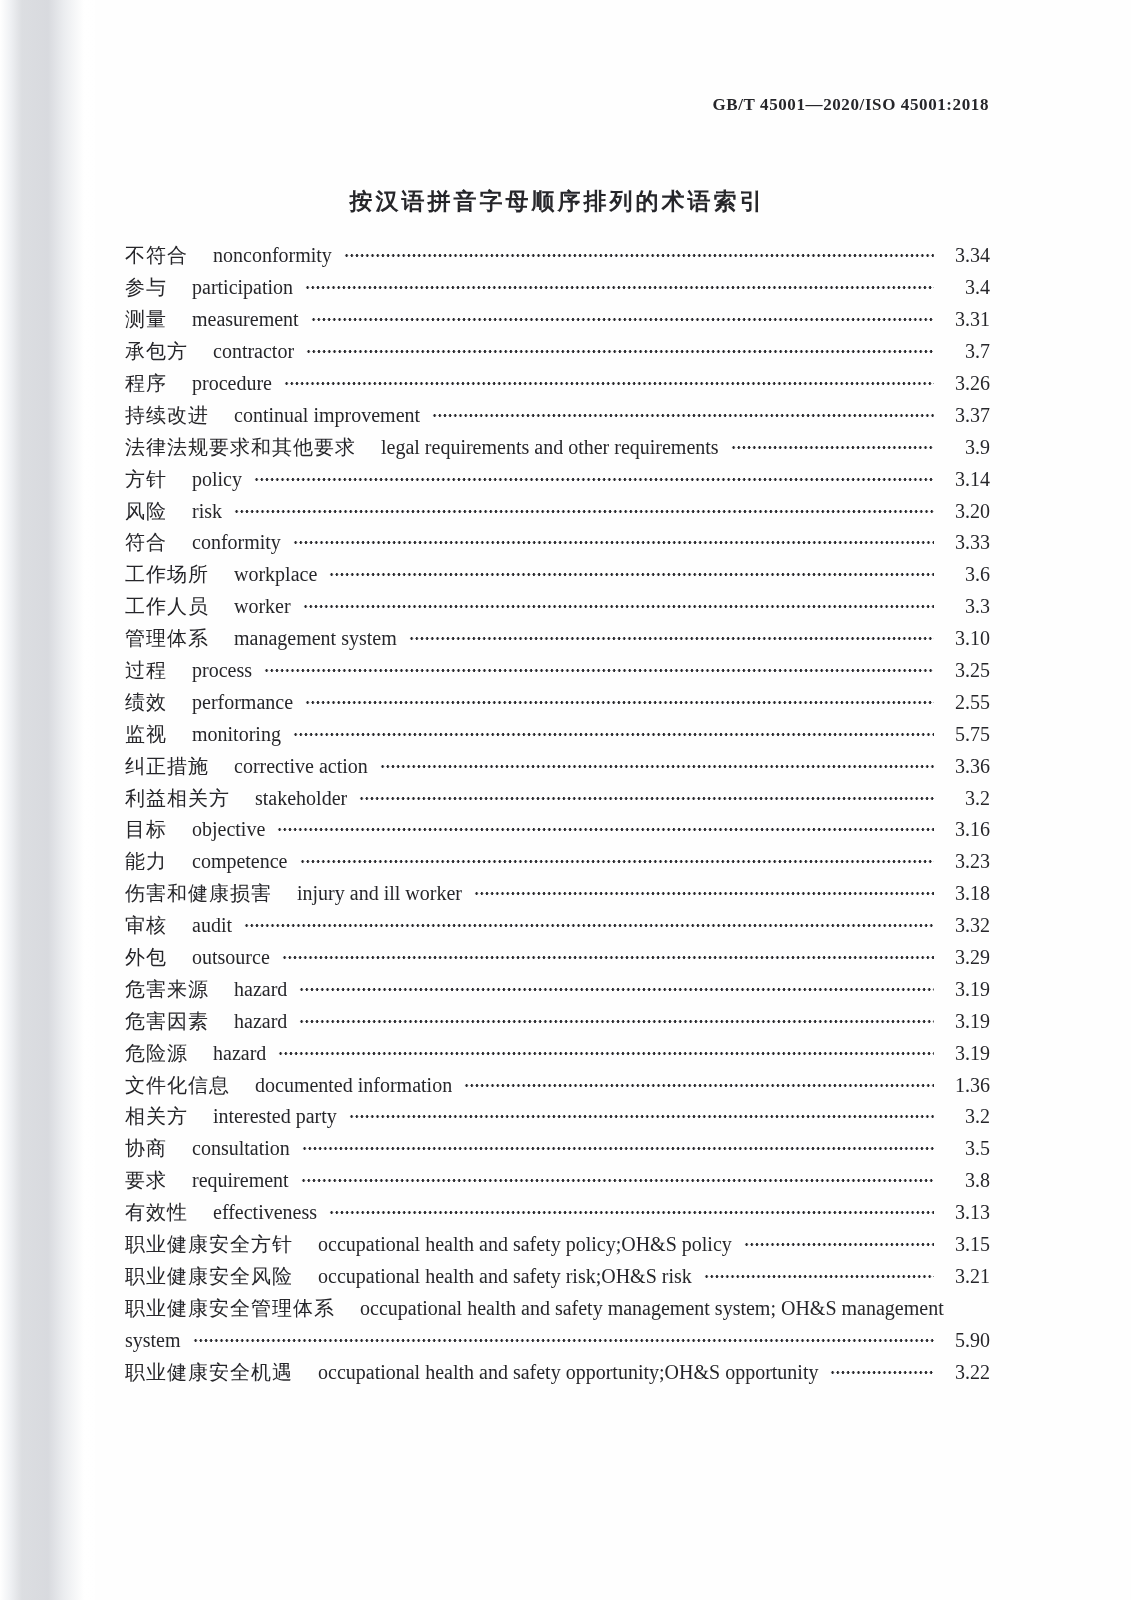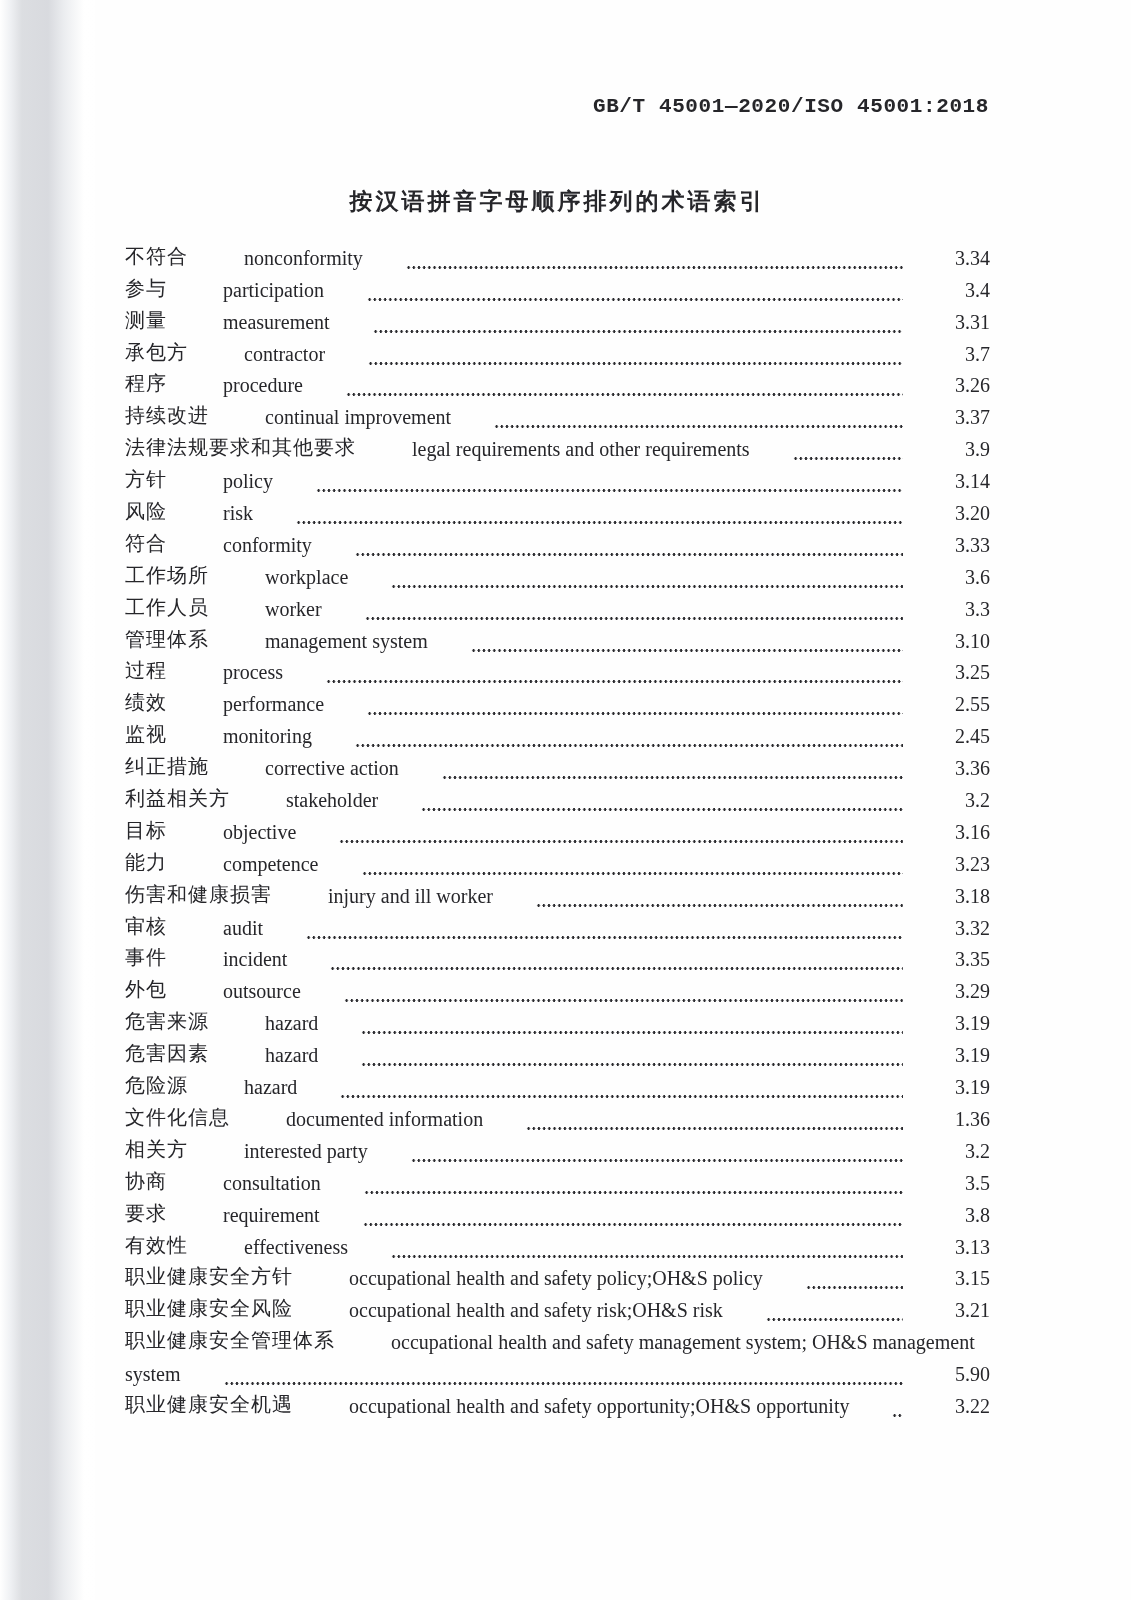--- a/index.html
+++ b/index.html
@@ -27,51 +27,49 @@
       #d4d6db 48px,
       #e9ebee 64px,
       #ffffff 84px);
     opacity: 0.9;
     pointer-events: none;
   }
   .header {
     position: absolute;
     top: 95px;
     right: 142px;
-    font-size: 21px;
+    font-size: 17px;
     font-weight: bold;
     letter-spacing: 0.6px;
     white-space: nowrap;
-    font-family: Liberation Mono, monospace;
   }
   .title {
     position: absolute;
     top: 186px;
     left: 125px;
     right: 141px;
     text-align: center;
     font-size: 23px;
     font-weight: bold;
     letter-spacing: 3px;
     font-family: "Liberation Sans", "DejaVu Sans", sans-serif;
   }
   .entries {
     position: absolute;
     top: 238px;
     left: 125px;
     right: 141px;
   }
   .row {
     display: flex;
-    align-items: flex-end;
+    align-items: center;
     height: 27.9px;
     padding-top: 4px;
     white-space: nowrap;
     overflow: hidden;
-    gap: 31px;
   }
   .zh {
     font-size: 20px;
     margin-right: 25px;
     letter-spacing: 1px;
     font-family: "Liberation Serif", "DejaVu Serif", serif;
   }
   .zh:empty { display: none; }
   .en {
     font-size: 20px;
@@ -202,21 +200,21 @@
     <span class="zh">绩效</span>
     <span class="en">performance</span>
     <span class="leader"></span>
     <span class="ref">2.55</span>
   </div>
 
   <div class="row">
     <span class="zh">监视</span>
     <span class="en">monitoring</span>
     <span class="leader"></span>
-    <span class="ref">2.45</span>
+    <span class="ref">5.75</span>
   </div>
 
   <div class="row">
     <span class="zh">纠正措施</span>
     <span class="en">corrective action</span>
     <span class="leader"></span>
     <span class="ref">3.36</span>
   </div>
 
   <div class="row">
@@ -247,26 +245,20 @@
     <span class="ref">3.18</span>
   </div>
 
   <div class="row">
     <span class="zh">审核</span>
     <span class="en">audit</span>
     <span class="leader"></span>
     <span class="ref">3.32</span>
   </div>
 
-  <div class="row">
-    <span class="zh">事件</span>
-    <span class="en">incident</span>
-    <span class="leader"></span>
-    <span class="ref">3.35</span>
-  </div>
 
   <div class="row">
     <span class="zh">外包</span>
     <span class="en">outsource</span>
     <span class="leader"></span>
     <span class="ref">3.29</span>
   </div>
 
   <div class="row">
     <span class="zh">危害来源</span>

